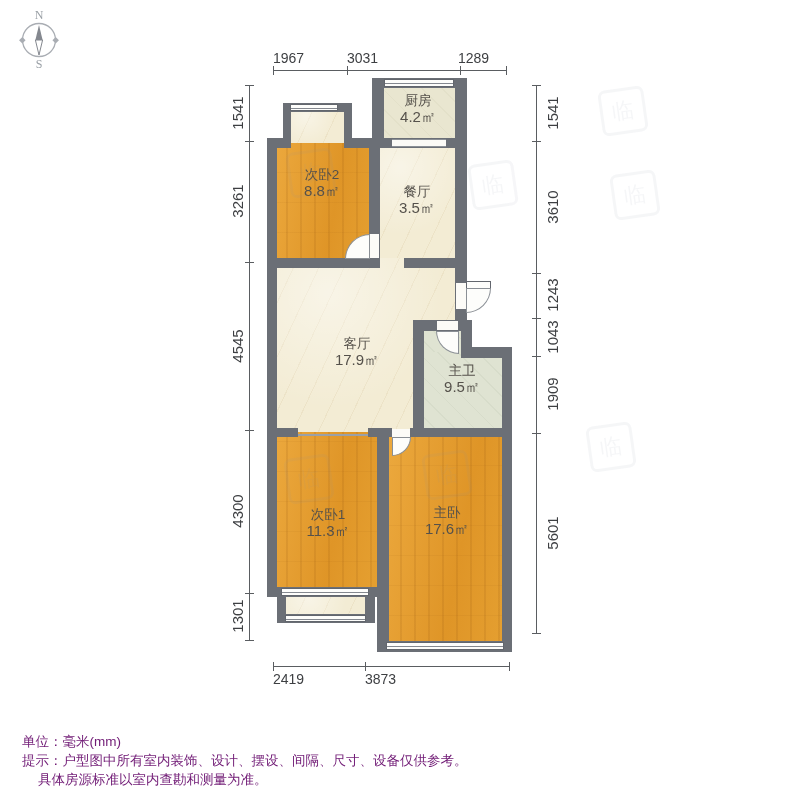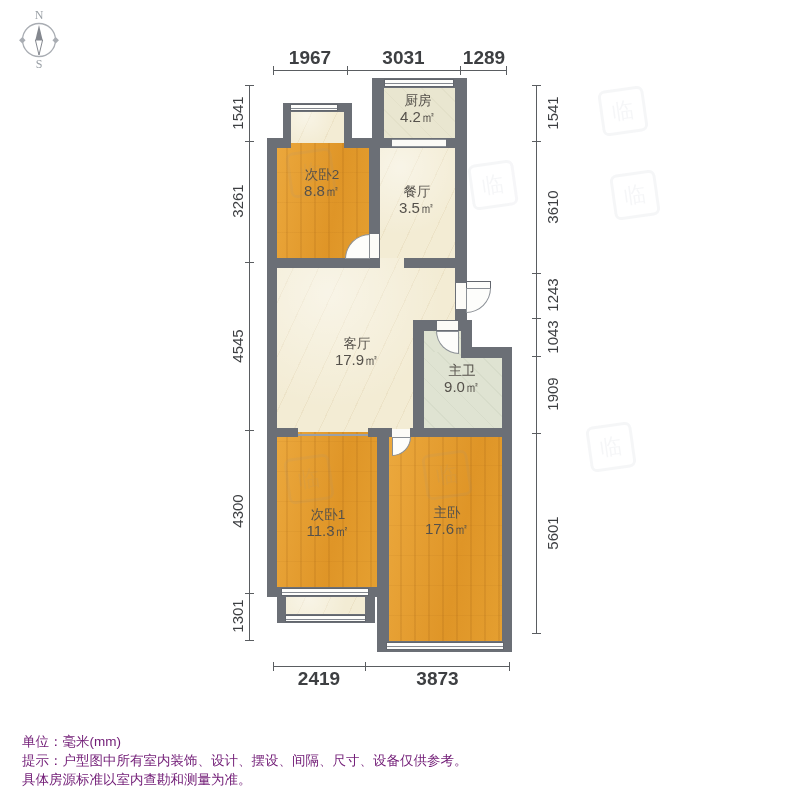--- a/index.html
+++ b/index.html
@@ -19,21 +19,21 @@
   .beige{background:
       radial-gradient(circle at 30% 20%, rgba(255,255,255,.45), rgba(255,255,255,0) 60%),
       repeating-linear-gradient(115deg, rgba(190,160,105,.12) 0 1px, rgba(0,0,0,0) 1px 23px),
       #f3ecd4;}
   .ktile{background:repeating-linear-gradient(45deg, rgba(160,160,120,.08) 0 1px, rgba(0,0,0,0) 1px 14px),#e9e6d0;}
   .sage{background:repeating-linear-gradient(45deg, rgba(120,140,110,.08) 0 1px, rgba(0,0,0,0) 1px 14px),#dfe3d2;}
   .arc{background:#fdfdfb;border:1px solid #8a8f95;box-sizing:border-box;}
   .roomlabel{position:absolute;text-align:center;color:#55514b;z-index:6;line-height:16px;}
   .roomlabel .rn{display:block;font-size:13.5px;}
   .roomlabel .ra{display:block;font-size:15px;}
-  .dimh{position:absolute;height:16px;line-height:16px;text-align:center;font-size:19px;color:#3d3f42;z-index:6;font-weight:bold;}
+  .dimh{position:absolute;height:16px;line-height:16px;font-size:14px;color:#3d3f42;z-index:6;}
   .dimv{position:absolute;width:70px;height:16px;line-height:16px;text-align:center;font-size:15px;color:#3d3f42;transform:rotate(-90deg);z-index:6;}
   .dline{background:#5a5d61;position:absolute;}
   .wm{position:absolute;width:40px;height:40px;border:3px solid #8892a8;border-radius:7px;
       color:#8892a8;font-size:22px;display:flex;align-items:center;justify-content:center;
       opacity:.08;transform:rotate(-8deg);z-index:5;}
   .ftr{position:absolute;font-size:13.5px;color:#701a75;z-index:6;}
   .copyr{position:absolute;font-size:13px;color:#9ba1a8;z-index:6;}
 </style>
 </head>
 <body>
@@ -118,21 +118,21 @@
   <div class="roomlabel" style="left:387px;top:184px;width:60px">
     <span class="rn">餐厅</span>
     <span class="ra">3.5㎡</span>
   </div>
   <div class="roomlabel" style="left:325px;top:336px;width:64px">
     <span class="rn">客厅</span>
     <span class="ra">17.9㎡</span>
   </div>
   <div class="roomlabel" style="left:432px;top:363px;width:60px">
     <span class="rn">主卫</span>
-    <span class="ra">9.0㎡</span>
+    <span class="ra">9.5㎡</span>
   </div>
   <div class="roomlabel" style="left:296px;top:507px;width:64px">
     <span class="rn">次卧1</span>
     <span class="ra">11.3㎡</span>
   </div>
   <div class="roomlabel" style="left:415px;top:505px;width:64px">
     <span class="rn">主卧</span>
     <span class="ra">17.6㎡</span>
   </div>
 
@@ -183,15 +183,15 @@
   <div class="wm" style="left:288px;top:150px">临</div>
   <div class="wm" style="left:470px;top:162px">临</div>
   <div class="wm" style="left:600px;top:88px">临</div>
   <div class="wm" style="left:612px;top:172px">临</div>
   <div class="wm" style="left:286px;top:456px">临</div>
   <div class="wm" style="left:424px;top:452px">临</div>
   <div class="wm" style="left:588px;top:424px">临</div>
 
   <div class="ftr" style="left:22px;top:733px">单位：毫米(mm)</div>
   <div class="ftr" style="left:22px;top:752px">提示：户型图中所有室内装饰、设计、摆设、间隔、尺寸、设备仅供参考。</div>
-  <div class="ftr" style="left:22px;top:771px">具体房源标准以室内查勘和测量为准。</div>
+  <div class="ftr" style="left:38px;top:771px">具体房源标准以室内查勘和测量为准。</div>
 
 </div>
 
 </body></html>

